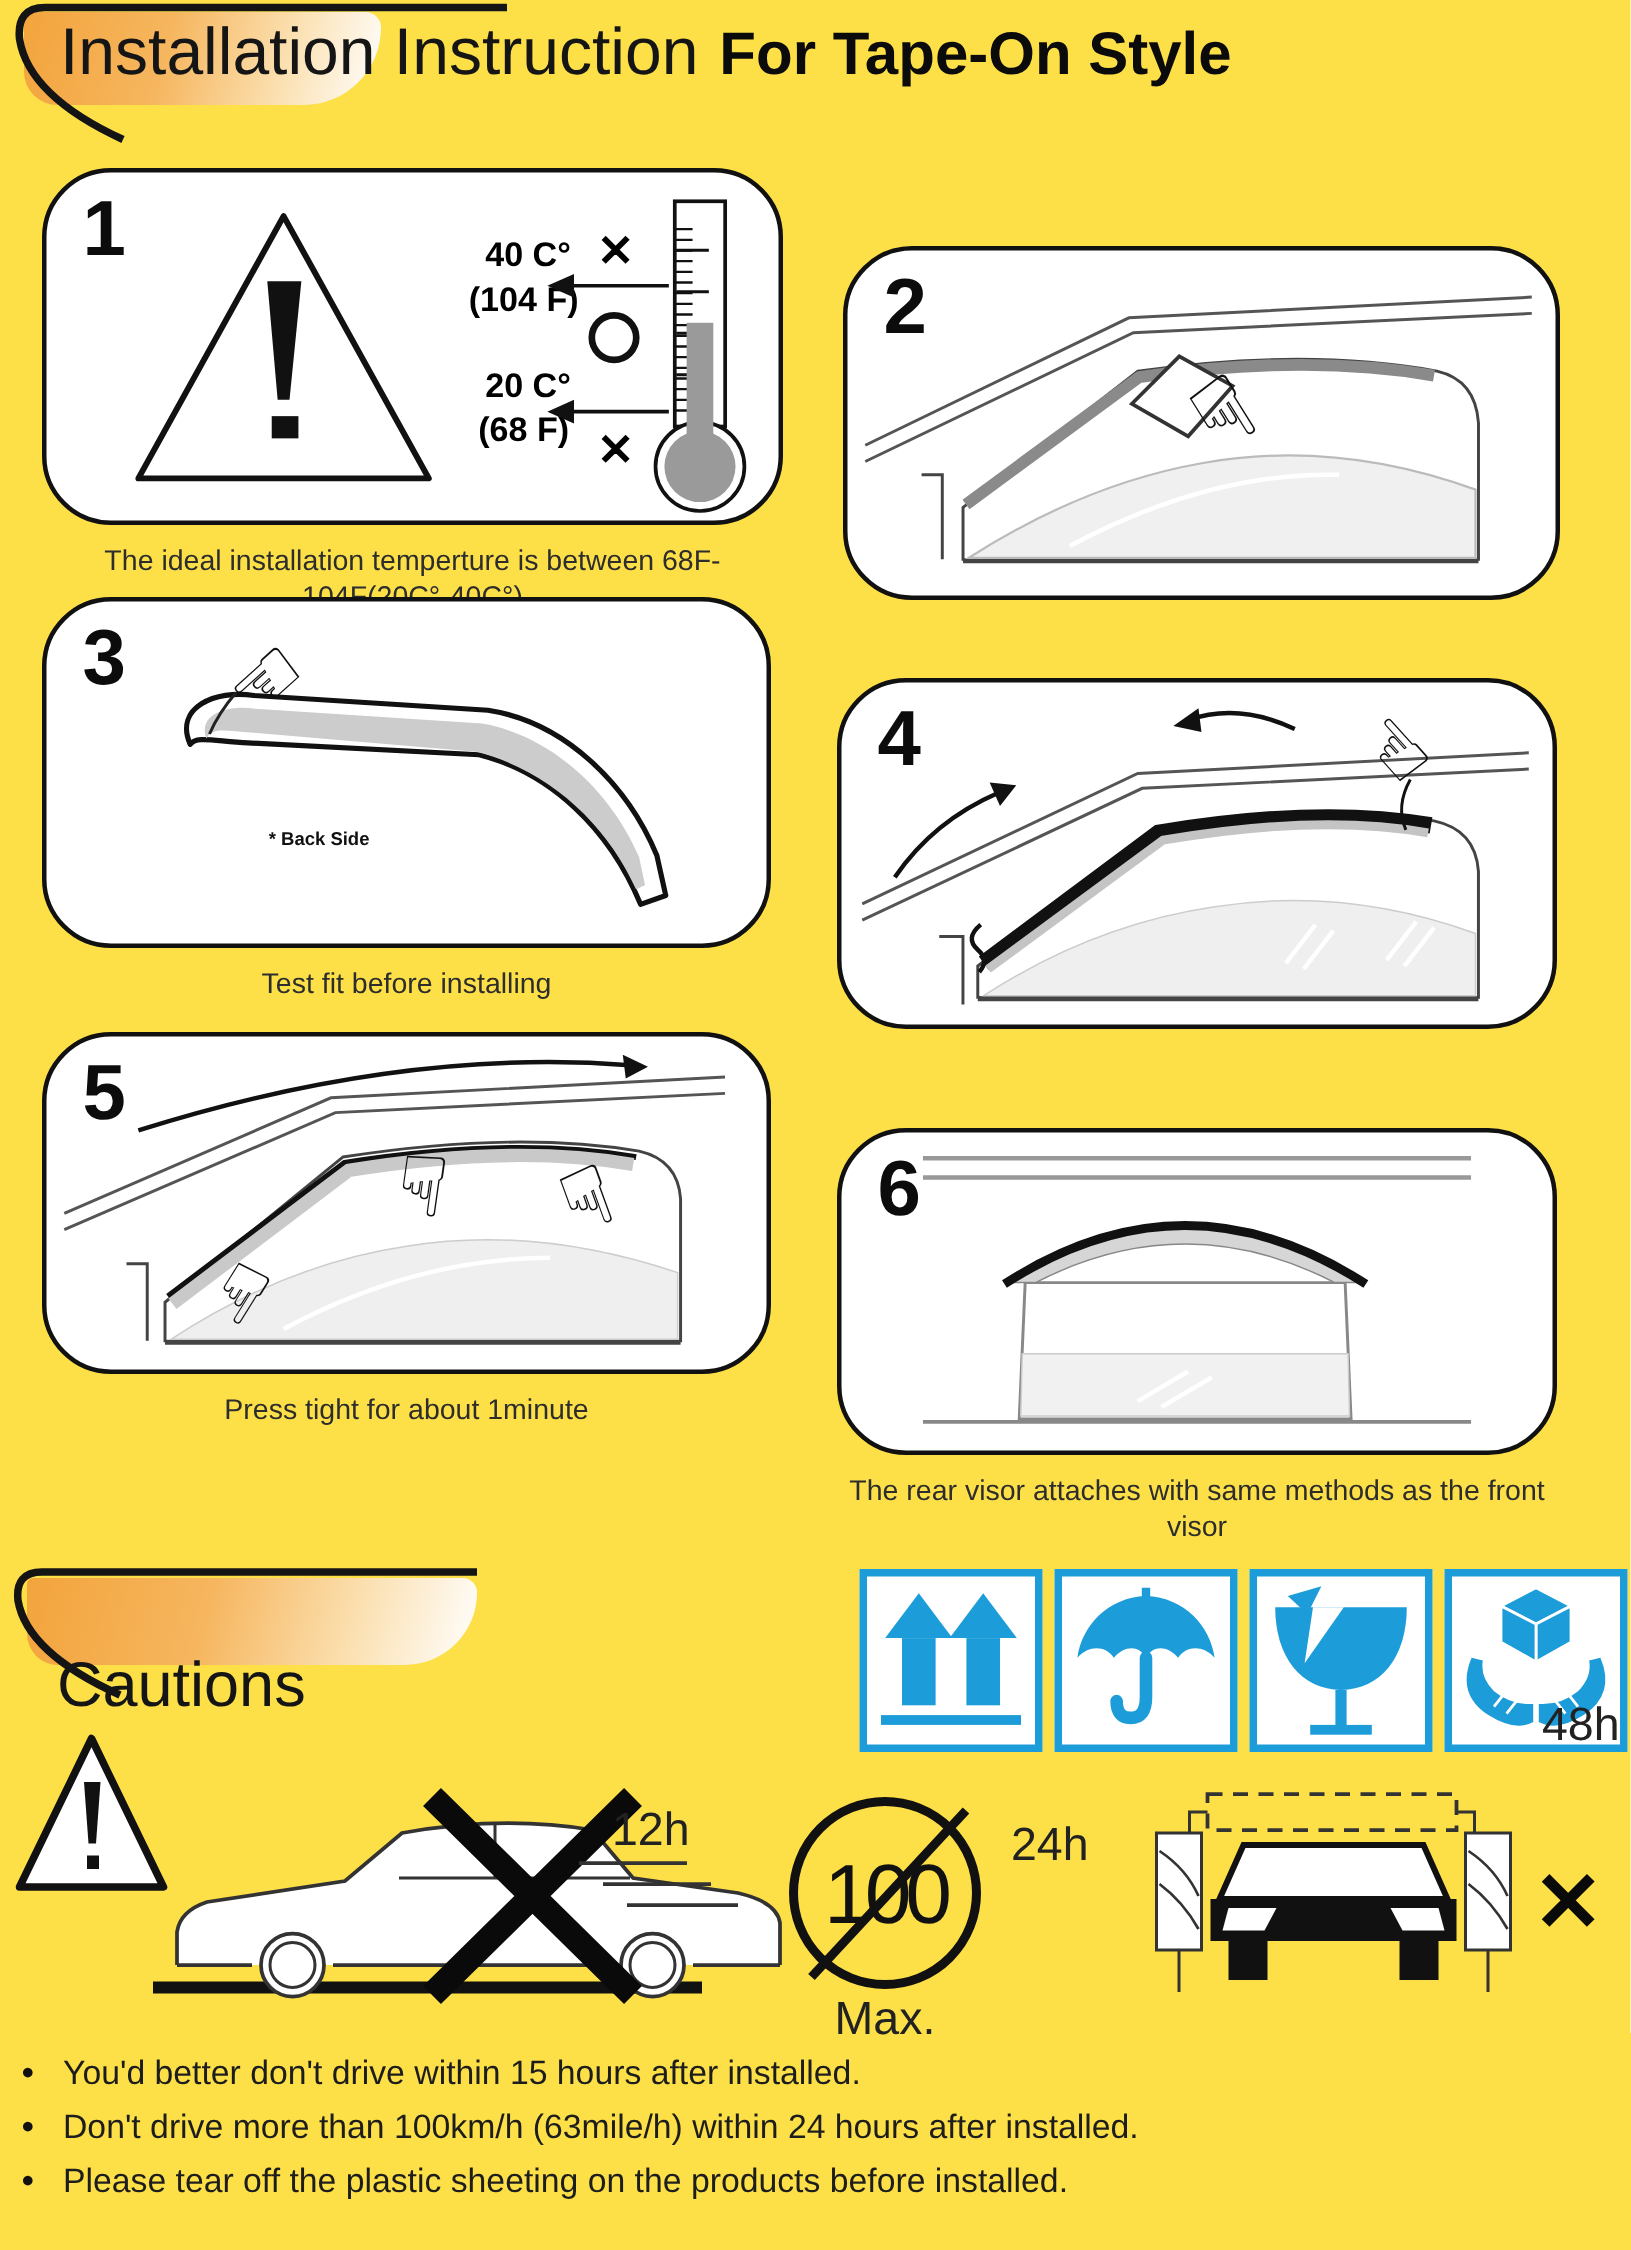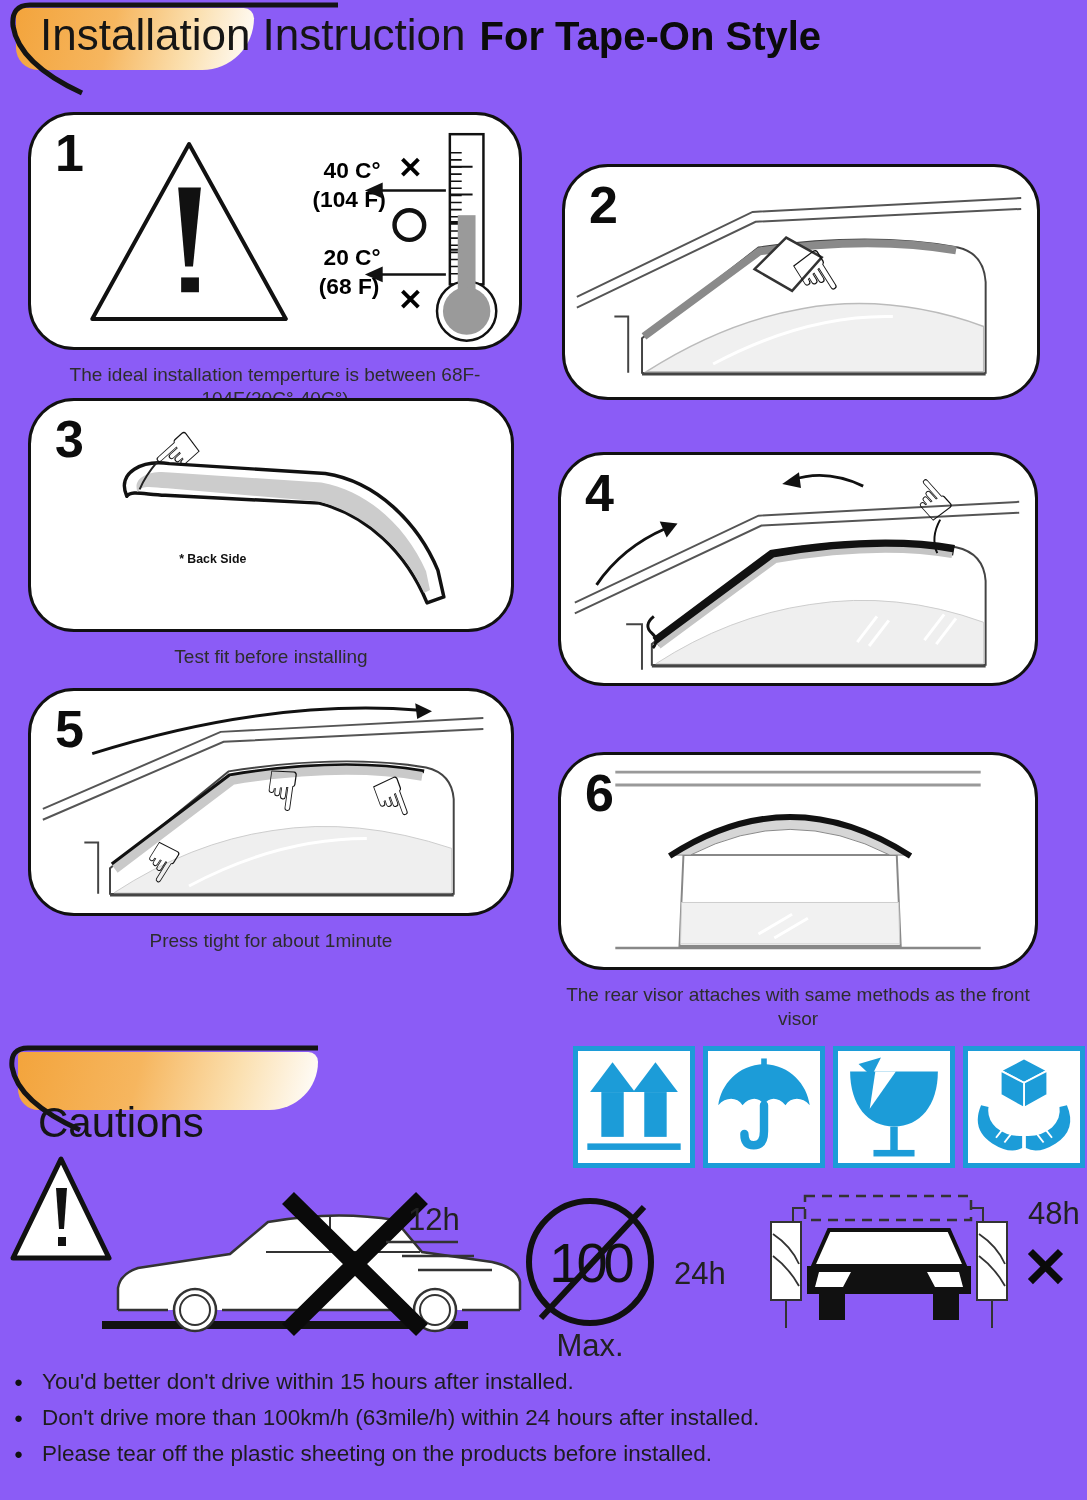--- a/index.html
+++ b/index.html
@@ -1,16 +1,16 @@
 <!DOCTYPE html>
 <html><head>
 <meta charset="utf-8">
 <style>
   html,body{margin:0;padding:0;background:#fff;}
-  .page{position:relative;width:1087px;height:1500px;background:#8b5cf6;overflow:hidden;
+  .page{position:relative;width:1087px;height:1500px;background:#fde047;overflow:hidden;
         font-family:"Liberation Sans",sans-serif;color:#111;}
   svg{display:block;}
   
   .banner{position:absolute;}
   .banner-curve{position:absolute;left:0;top:0;}
   .blob{position:absolute;border-radius:6px 14px 70px 30px;
         background:linear-gradient(105deg,#f3a43c 0%,#f6b65f 40%,#fbe0b0 72%,#ffffff 100%);}
   .title-line{position:absolute;white-space:nowrap;}
   .title-main{font-size:44px;font-weight:400;letter-spacing:0px;color:#151515;}
   .title-bold{font-size:40px;font-weight:700;margin-left:14px;color:#0b0b0b;}
@@ -238,38 +238,38 @@
     <path d="M296,52 H368 M312,66 H384 M328,80 H402" stroke="#333" stroke-width="2.5"></path>
     <text class="svgtext" x="318" y="40" font-size="31" fill="#222">12h</text>
   </svg>
 
   <svg style="position:absolute;left:520px;top:1192px;" width="150" height="172" viewBox="0 0 150 172">
     <circle cx="70" cy="70" r="61" fill="none" stroke="#111" stroke-width="6"></circle>
     <text class="svgtext" x="70" y="90" font-size="56" letter-spacing="-4" text-anchor="middle" fill="#111">100</text>
     <line x1="21" y1="126" x2="124" y2="15" stroke="#111" stroke-width="6"></line>
     <text class="svgtext" x="70" y="164" font-size="31" text-anchor="middle" fill="#222">Max.</text>
   </svg>
-  <div class="wtext" style="left:674px;top:1256px;">24h</div>
+  <div class="wtext" style="left:674px;top:1212px;">24h</div>
 
   <svg style="position:absolute;left:763px;top:1190px;" width="252" height="144" viewBox="0 0 252 144">
     <rect x="42" y="6" width="166" height="24" fill="none" stroke="#333" stroke-width="2.5" stroke-dasharray="10 7"></rect>
     <path d="M42,18 H30 V32 M208,18 H220 V32" fill="none" stroke="#333" stroke-width="2"></path>
     <rect x="8" y="32" width="30" height="78" fill="#fff" stroke="#333" stroke-width="2"></rect>
     <path d="M10,44 Q28,56 36,74 M10,66 Q26,78 36,96" fill="none" stroke="#333" stroke-width="1.8"></path>
     <rect x="214" y="32" width="30" height="78" fill="#fff" stroke="#333" stroke-width="2"></rect>
     <path d="M216,44 Q234,56 242,74 M216,66 Q232,78 242,96" fill="none" stroke="#333" stroke-width="1.8"></path>
     <path d="M23,110 V138 M229,110 V138" stroke="#333" stroke-width="2"></path>
     <polygon points="66,40 186,40 202,76 50,76" fill="#fff" stroke="#111" stroke-width="4"></polygon>
     <path d="M44,76 L208,76 L208,104 L44,104 Z" fill="#111"></path>
     <polygon points="56,82 88,82 80,97 52,97" fill="#fff"></polygon>
     <polygon points="164,82 196,82 200,97 172,97" fill="#fff"></polygon>
     <rect x="56" y="104" width="26" height="26" fill="#111"></rect>
     <rect x="170" y="104" width="26" height="26" fill="#111"></rect>
   </svg>
-  <div class="wtext" style="left:1028px;top:1196px;">48h</div>
+  <div class="wtext" style="left:1028px;top:1132px;">48h</div>
   <div class="wx" style="left:1022px;top:1240px;">✕</div>
 
   <ul class="bullets">
     <li><span>You'd better don't drive within 15 hours after installed.</span></li>
     <li><span>Don't drive more than 100km/h (63mile/h) within 24 hours after installed.</span></li>
     <li><span>Please tear off the plastic sheeting on the products before installed.</span></li>
   </ul>
 
 
 </div>

